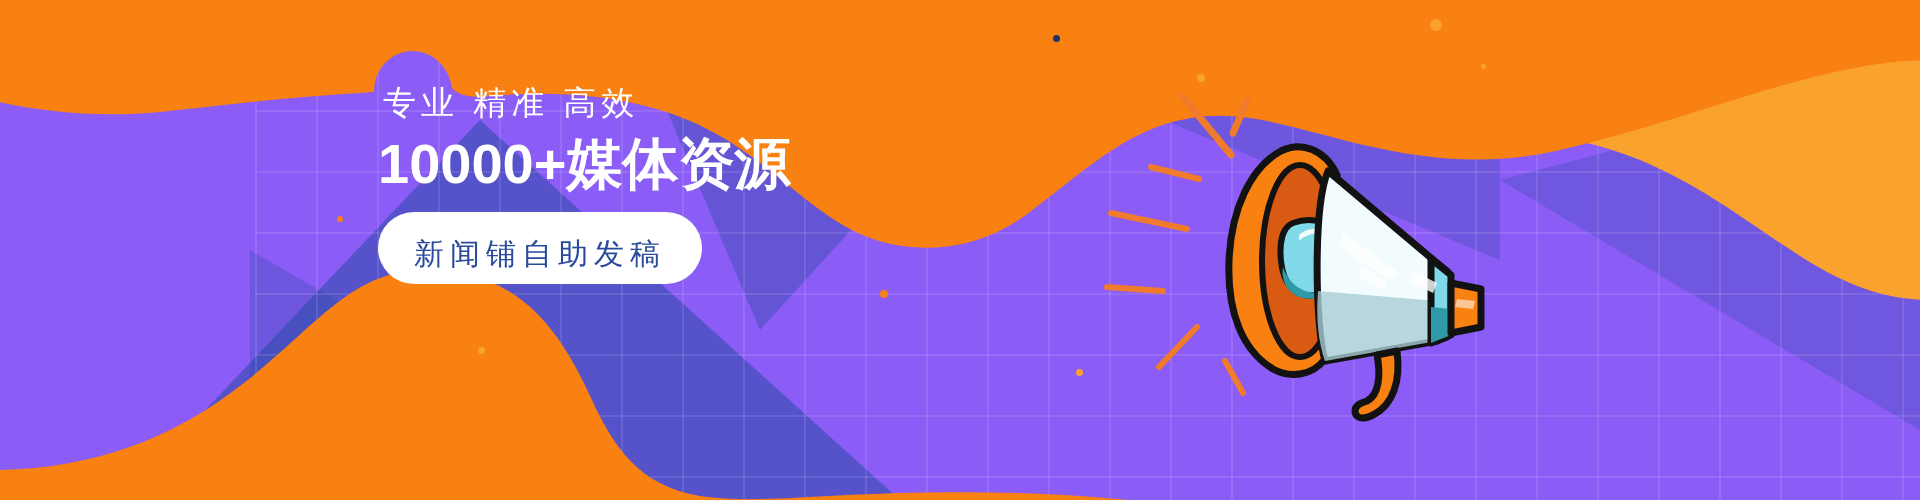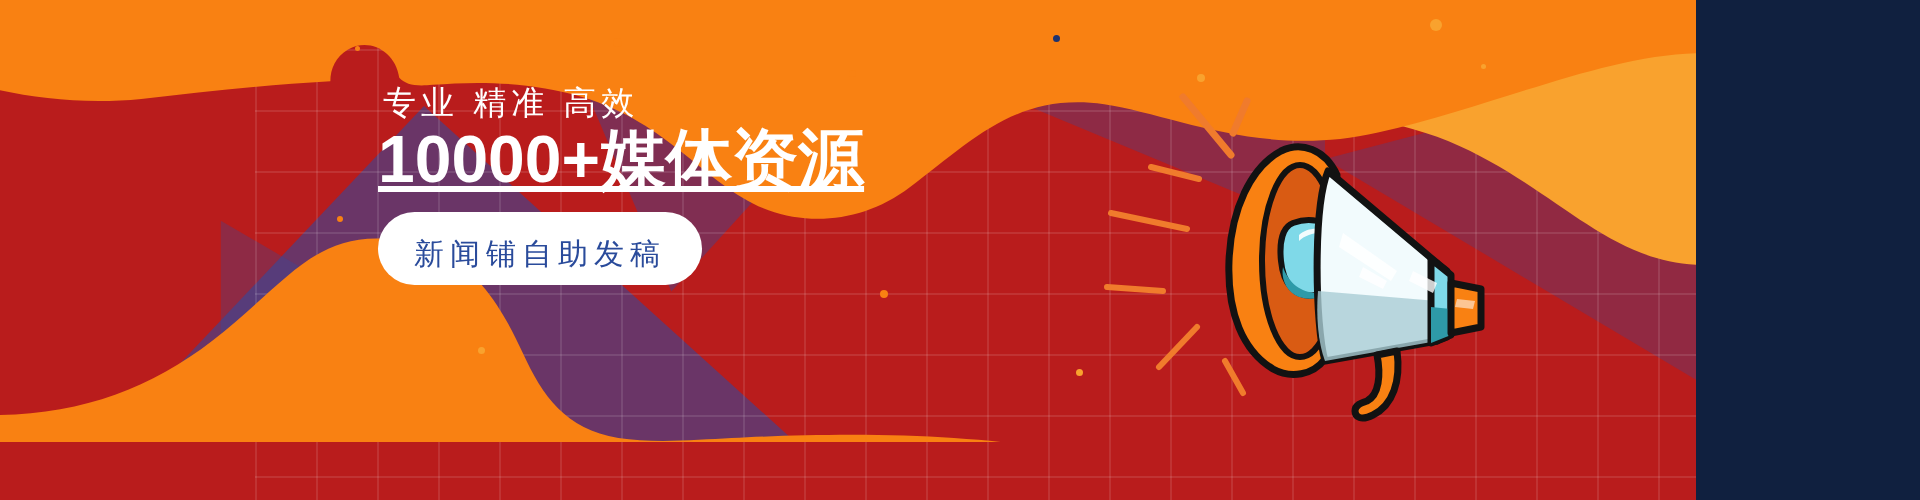--- a/index.html
+++ b/index.html
@@ -4,24 +4,24 @@
 <title>Banner</title>
 <style>
   * { margin:0; padding:0; box-sizing:border-box; }
   html,body { background:#10203f; }
   body {
     font-family:"Liberation Sans","DejaVu Sans",sans-serif;
   }
 
   #banner {
     position:relative;
-    width:1696px;
+    width:1920px;
     height:500px;
     overflow:hidden;
-    background:#b91c1c;
+    background:#8b5cf6;
   }
 
   
   .layer { position:absolute; inset:0; }
 
   
   .wash { position:absolute; inset:0; pointer-events:none; }
 
   
   .grid {
@@ -47,28 +47,27 @@
   .kicker {
     color:#ffffff;
     font-size:33px;
     letter-spacing:5px;
     line-height:1;
     font-weight:400;
     white-space:nowrap;
     margin-left:5px;
   }
   .headline {
-    margin-top:6px;
+    margin-top:16px;
     color:#ffffff;
-    font-size:66px;
+    font-size:56px;
     font-weight:bold;
     line-height:1.05;
     letter-spacing:0px;
     white-space:nowrap;
-    text-decoration:underline;
   }
   .pill {
     margin-top:18px;
     display:inline-block;
     background:#ffffff;
     color:#2A4B9B;
     border-radius:999px;
     padding:25px 36px 13px;
     font-size:30px;
     letter-spacing:6px;

